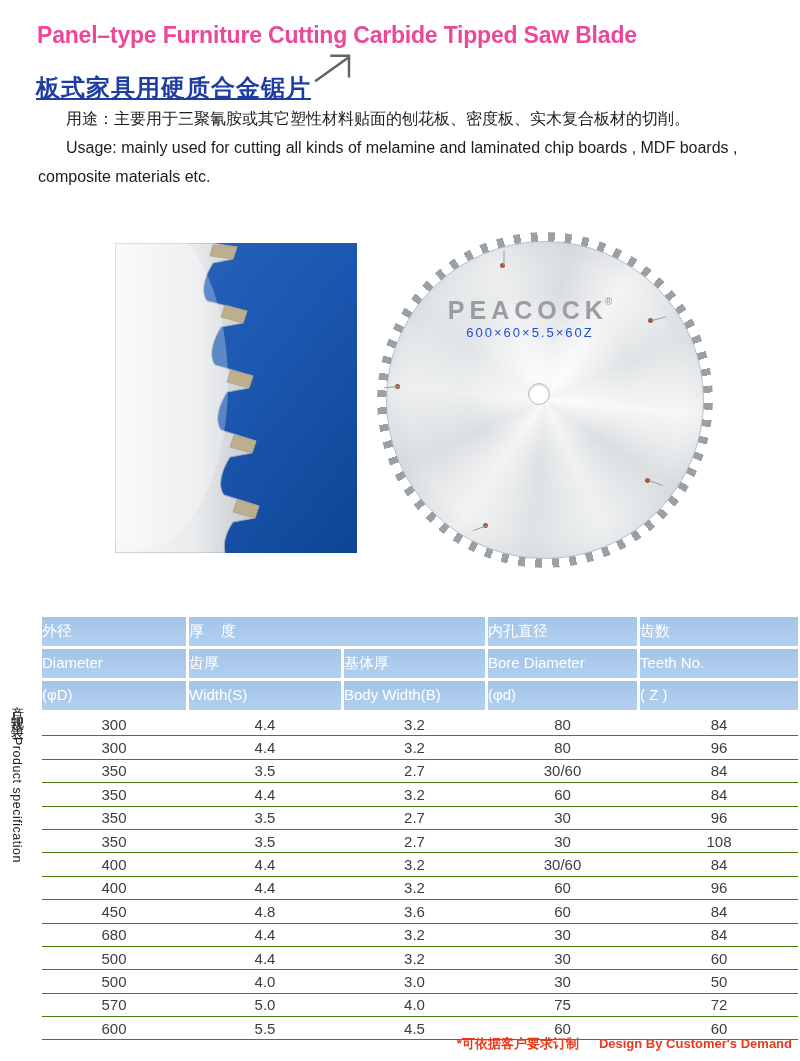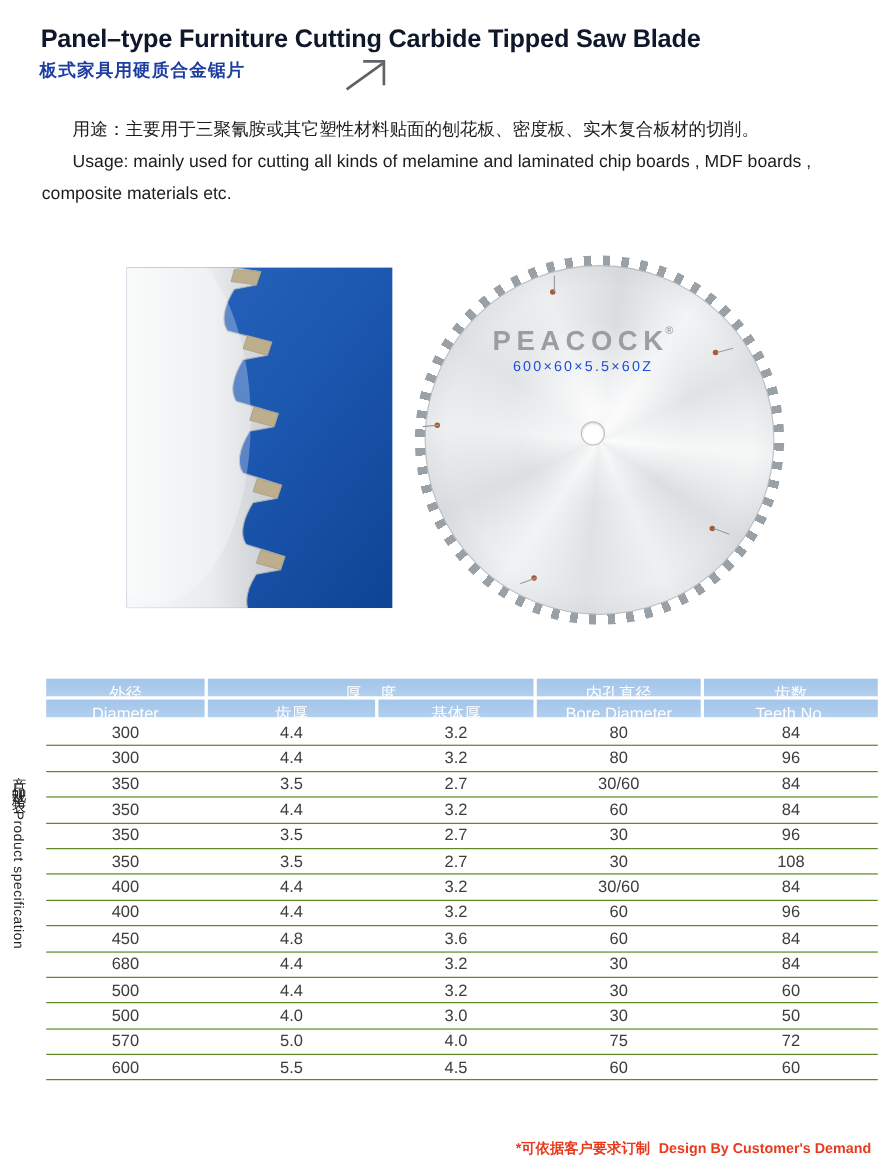--- a/index.html
+++ b/index.html
@@ -1,23 +1,23 @@
 <!DOCTYPE html>
 <html><head>
 <meta charset="utf-8">
 <style>
   html,body{margin:0;padding:0;background:#ffffff;}
   .page{position:relative;width:800px;height:1061px;background:#fff;overflow:hidden;
         font-family:"Liberation Sans","DejaVu Sans",sans-serif;}
 
   
   .title-en{position:absolute;left:37px;top:22px;font-size:23px;font-weight:700;
-            color:#0f172a;letter-spacing:-0.2px;}
-  .title-cn{position:absolute;left:36px;top:54px;font-size:16px;font-weight:700;
-            color:#1d3da1;letter-spacing:1px;}
+            color:#ec4899;letter-spacing:-0.2px;}
+  .title-cn{position:absolute;left:36px;top:72px;font-size:24px;font-weight:700;
+            color:#1d3da1;letter-spacing:1px;text-decoration:underline;}
   .arrow-icon{position:absolute;left:312px;top:52px;width:42px;height:32px;}
 
   
   .usage{position:absolute;left:38px;top:104px;width:740px;font-size:16px;color:#1c1c1c;
          line-height:29px;}
   .usage .indent{padding-left:28px;}
 
   
   .photo-left{position:absolute;left:115px;top:243px;width:242px;height:310px;overflow:hidden;}
 
@@ -46,31 +46,31 @@
 
   
   .sidebar{position:absolute;left:4px;top:696px;width:26px;display:flex;flex-direction:column;
            align-items:center;gap:16px;}
   .side-cn{writing-mode:vertical-rl;font-size:13px;letter-spacing:5px;color:#222;}
   .side-en{writing-mode:vertical-rl;font-size:12.5px;letter-spacing:.5px;color:#222;}
 
   
   .spec-table{position:absolute;left:42px;top:617px;width:756px;}
   .ht-row{display:grid;grid-template-columns:144px 152px 141px 149px 158px;gap:3px;margin-bottom:3px;}
-  .hcell{height:16px;line-height:27px;text-align:center;color:#ffffff;font-size:15px;
+  .hcell{height:29px;line-height:27px;text-align:left;color:#ffffff;font-size:15px;
          background:linear-gradient(180deg,#a3c5e9 0%,#b2cfee 100%);}
   .hcell.span2{grid-column:2 / span 2;white-space:pre;}
   .tbody{margin-top:0;}
   .trow{display:grid;grid-template-columns:144px 152px 141px 149px 158px;gap:3px;
         height:22.4px;align-items:center;border-bottom:1px solid #4d7c0f;}
   .td{text-align:center;font-size:15px;color:#3d3d3d;}
 
   
   .footer{position:absolute;right:8px;top:1035px;font-size:13px;font-weight:700;color:#e8391d;}
-  .footer .cn{margin-right:8px;}
+  .footer .cn{margin-right:20px;}
 </style>
 </head>
 <body>
 
 <div class="page">
 
   <div class="title-en">Panel–type Furniture Cutting Carbide Tipped Saw Blade</div>
   <div class="title-cn">板式家具用硬质合金锯片</div>
   <svg class="arrow-icon" viewBox="0 0 44 34">
     <path d="M3 31 L38 6" stroke="#5f6368" stroke-width="2.6" fill="none"></path>
@@ -148,20 +148,27 @@
       <div class="hcell">内孔直径</div>
       <div class="hcell">齿数</div>
     </div>
     <div class="ht-row">
       <div class="hcell">Diameter</div>
       <div class="hcell">齿厚</div>
       <div class="hcell">基体厚</div>
       <div class="hcell">Bore Diameter</div>
       <div class="hcell">Teeth No.</div>
     </div>
+    <div class="ht-row">
+      <div class="hcell">(φD)</div>
+      <div class="hcell">Width(S)</div>
+      <div class="hcell">Body Width(B)</div>
+      <div class="hcell">(φd)</div>
+      <div class="hcell">( Z )</div>
+    </div>
 
     <div class="tbody">
       <div class="trow">
           <div class="td">300</div>
           <div class="td">4.4</div>
           <div class="td">3.2</div>
           <div class="td">80</div>
           <div class="td">84</div>
         </div>
       <div class="trow">

